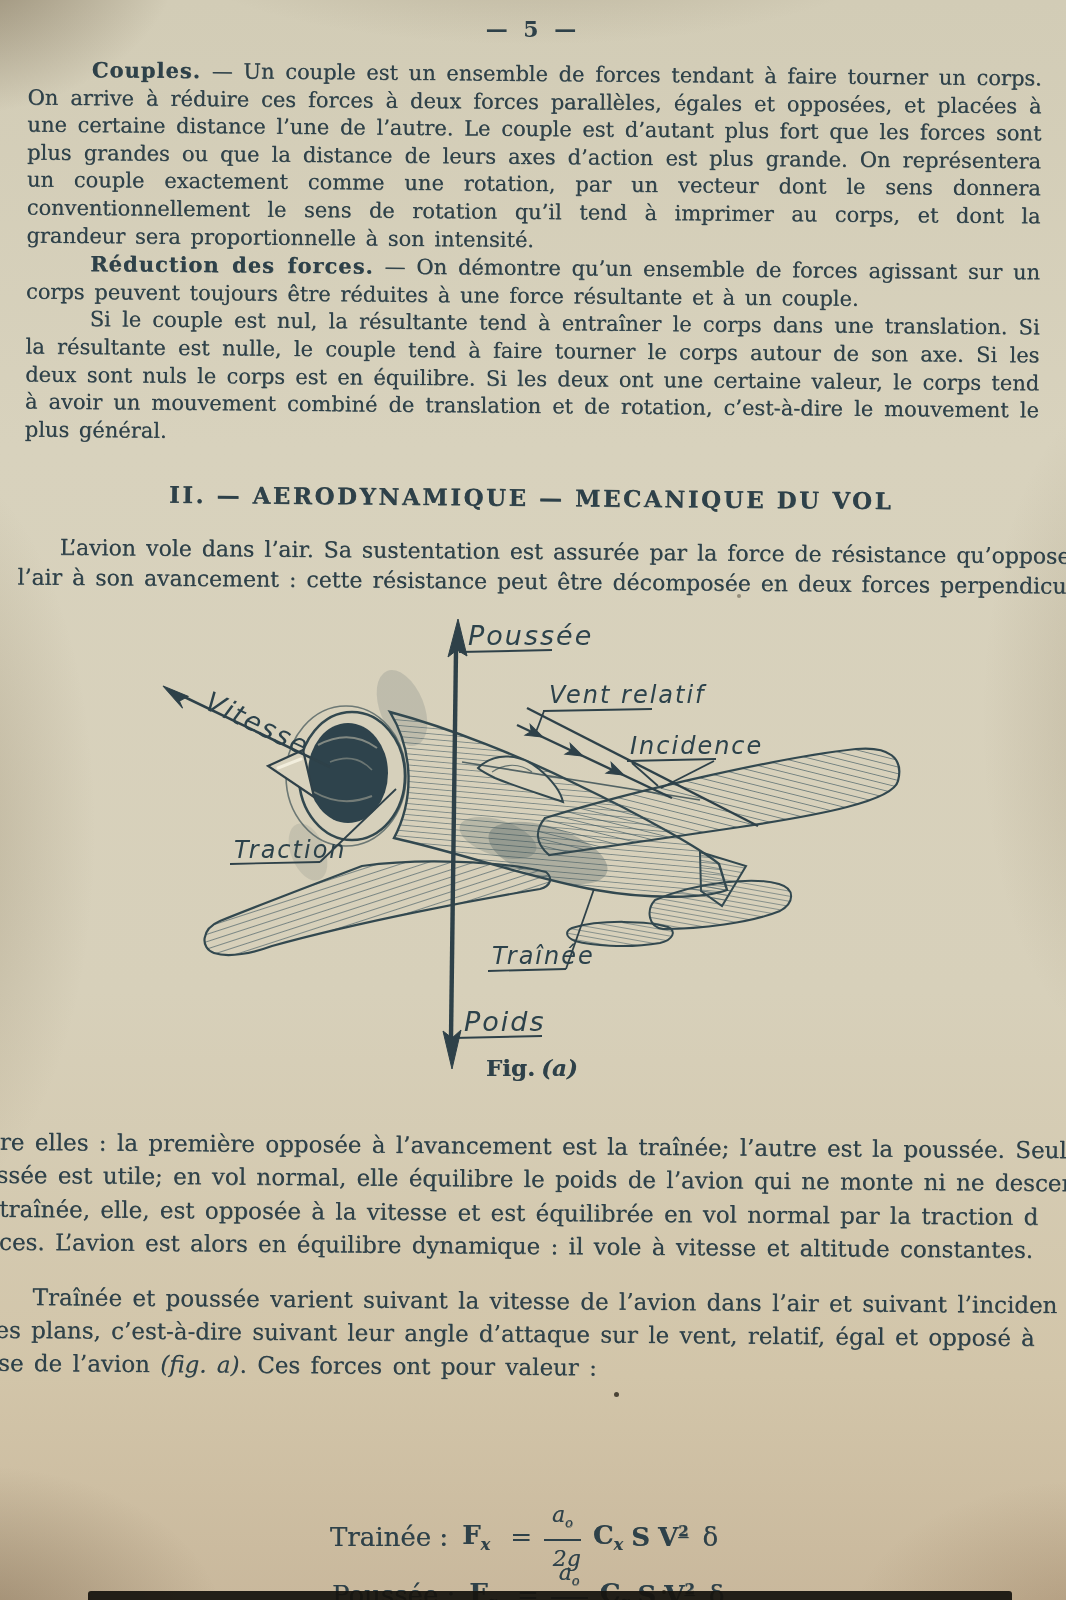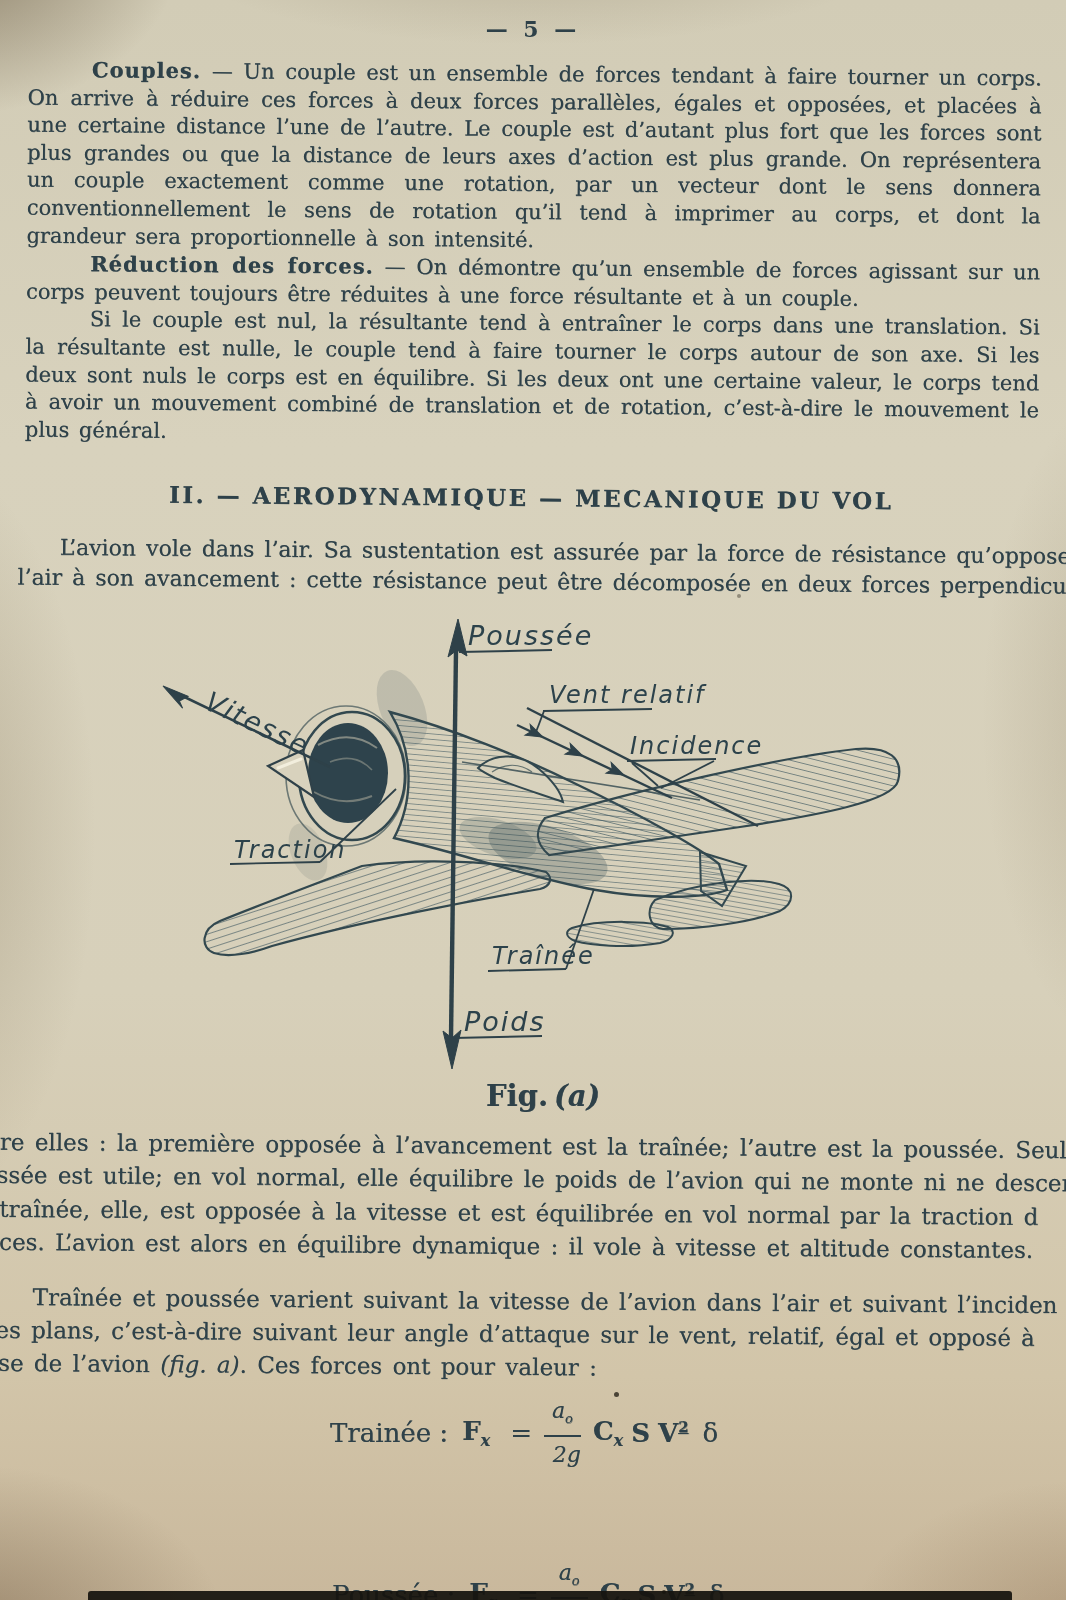--- a/index.html
+++ b/index.html
@@ -35,36 +35,36 @@
   .avion .ln:nth-child(2){margin-left:-6px;}
 
   .lower{position:absolute;left:0;top:1130px;width:1066px;transform:rotate(.45deg);transform-origin:50% 0;
     font-size:23px;line-height:33.4px;word-spacing:3px;text-shadow:.3px .3px .45px rgba(46,65,73,.6);}
   .lower .ln{white-space:nowrap;}
   .p5 .ln:nth-child(2){margin-left:-3px;}
   .p6{margin-top:21px;}
   .p6 .ln:nth-child(1){margin-left:34px;}
   .p6 .ln:nth-child(2){margin-left:-3px;}
 
-  .figcaption{position:absolute;left:486px;top:1079px;font-size:29px;text-shadow:.3px .3px .4px rgba(46,65,73,.6);}
+  .figcaption{position:absolute;left:486px;top:1054px;font-size:23px;text-shadow:.3px .3px .4px rgba(46,65,73,.6);}
   .figcaption b{margin-right:6px;}
   .figcaption i{font-weight:bold;}
 
   .formula{position:absolute;display:flex;align-items:center;font-size:26px;text-shadow:.3px .3px .4px rgba(46,65,73,.6);}
   .formula .lab{margin-right:14px;}
   .formula .sym{margin-right:8px;font-weight:bold;}
   .formula sub{font-size:16px;font-style:italic;}
   .formula .eq{margin:0 12px;}
   .frac{display:inline-block;text-align:center;font-size:22px;vertical-align:middle;margin-right:12px;}
   .frac .num{display:block;padding:0 8px 9px;border-bottom:2px solid #2e4149;font-style:italic;}
   .frac .num sub{font-size:13px;}
   .frac .den{display:block;padding-top:5px;font-style:italic;text-align:right;}
   .formula sup{font-size:15px;text-decoration:underline;}
   .formula .delta{margin-left:6px;}
-  #formula-trainee{left:330px;top:1398px;}
+  #formula-trainee{left:330px;top:1502px;}
   #formula-poussee{left:332px;top:1560px;}
 
   svg text{font-family:"DejaVu Sans","Liberation Sans",sans-serif;font-style:italic;fill:#2c424b;letter-spacing:2px;}
 
   .bottombar{position:absolute;left:88px;bottom:0;width:924px;height:9px;background:#16130e;border-radius:3px 3px 0 0;opacity:.93;}
   .speck{position:absolute;border-radius:50%;background:rgba(40,35,25,.8);}
 </style>
 </head>
 <body>
 

